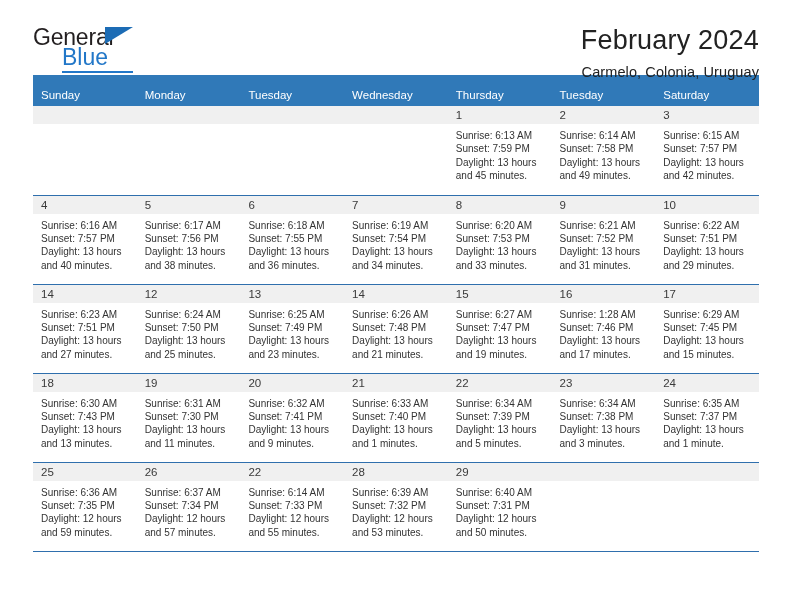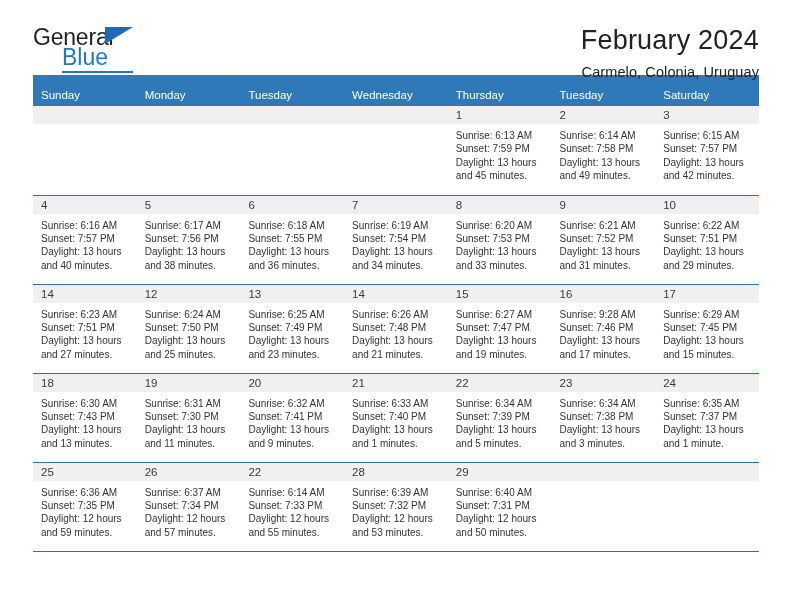--- a/index.html
+++ b/index.html
@@ -326,21 +326,21 @@
             <div class="details">
               <div>Sunrise: 6:27 AM</div>
               <div>Sunset: 7:47 PM</div>
               <div>Daylight: 13 hours</div>
               <div>and 19 minutes.</div>
             </div>
           </td>
           <td>
             <div class="daynum">16</div>
             <div class="details">
-              <div>Sunrise: 9:28 AM</div>
+              <div>Sunrise: 1:28 AM</div>
               <div>Sunset: 7:46 PM</div>
               <div>Daylight: 13 hours</div>
               <div>and 17 minutes.</div>
             </div>
           </td>
           <td>
             <div class="daynum">17</div>
             <div class="details">
               <div>Sunrise: 6:29 AM</div>
               <div>Sunset: 7:45 PM</div>

